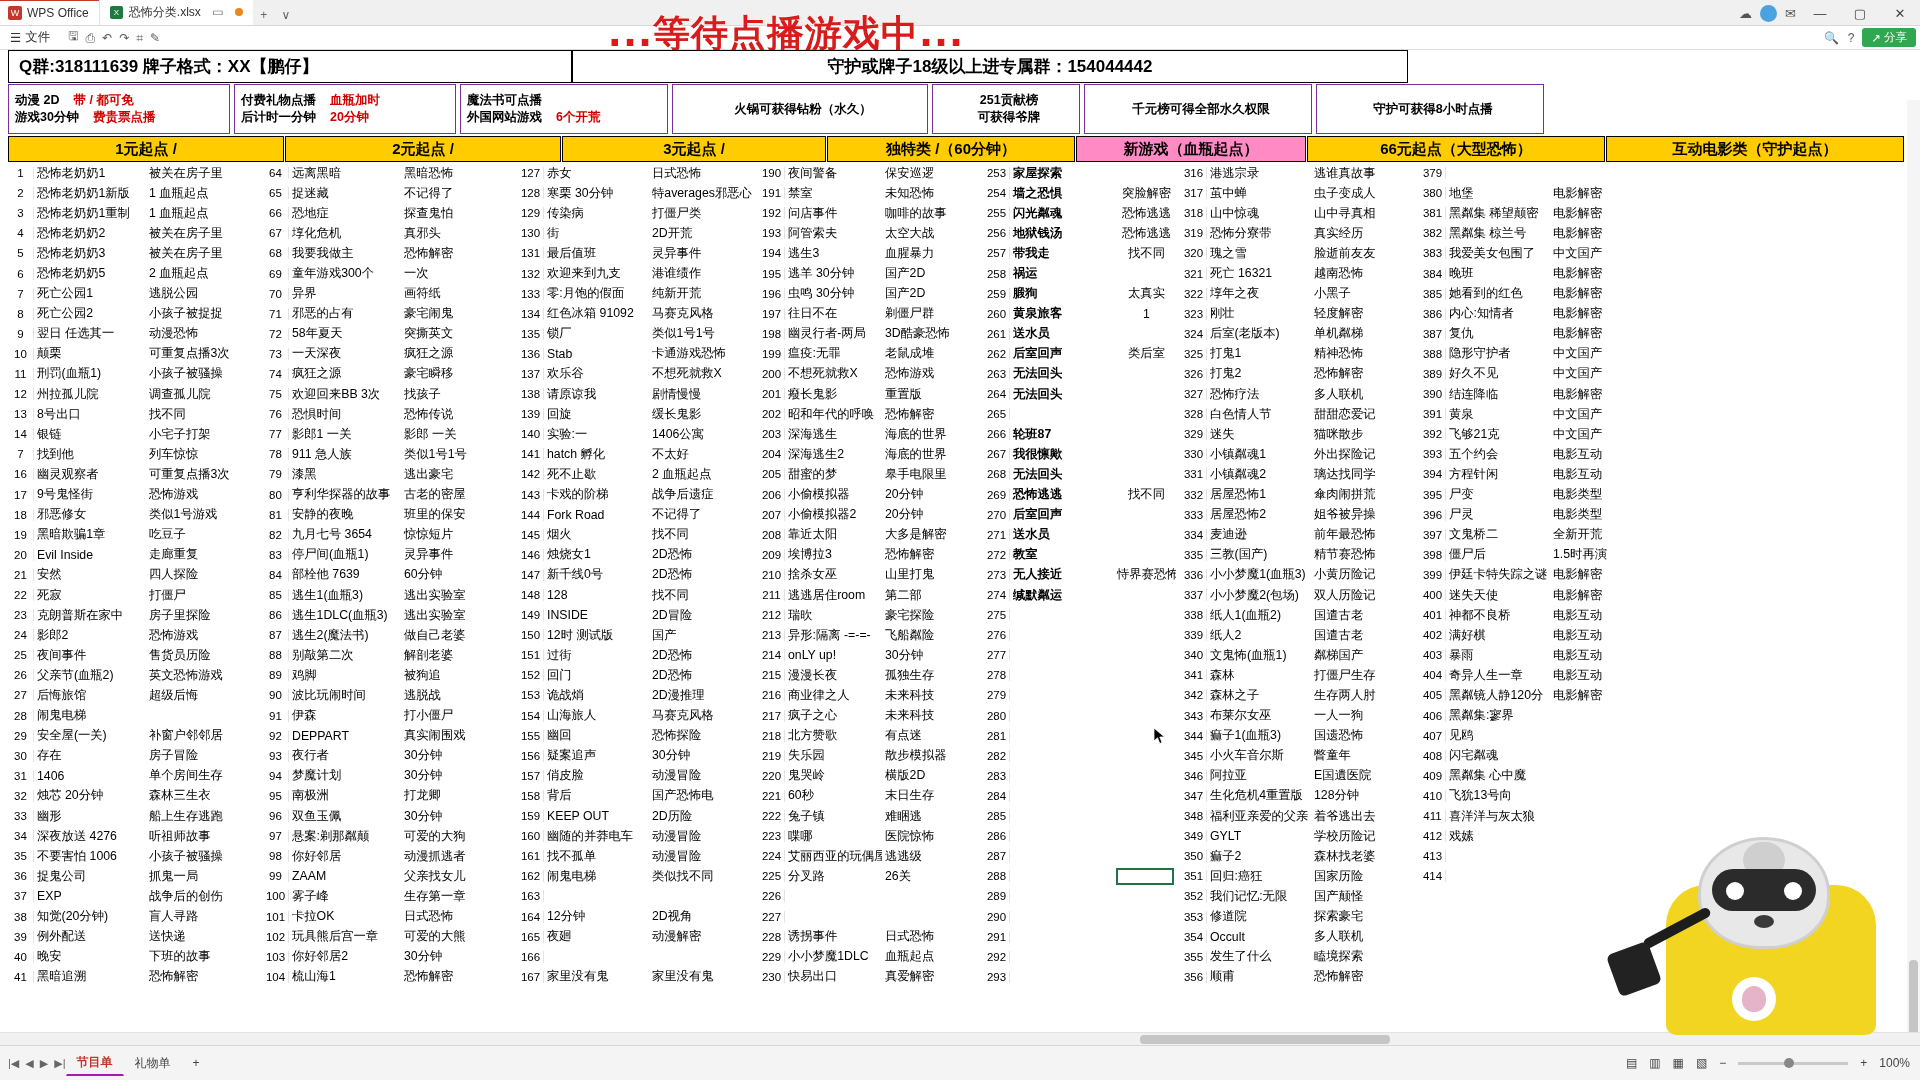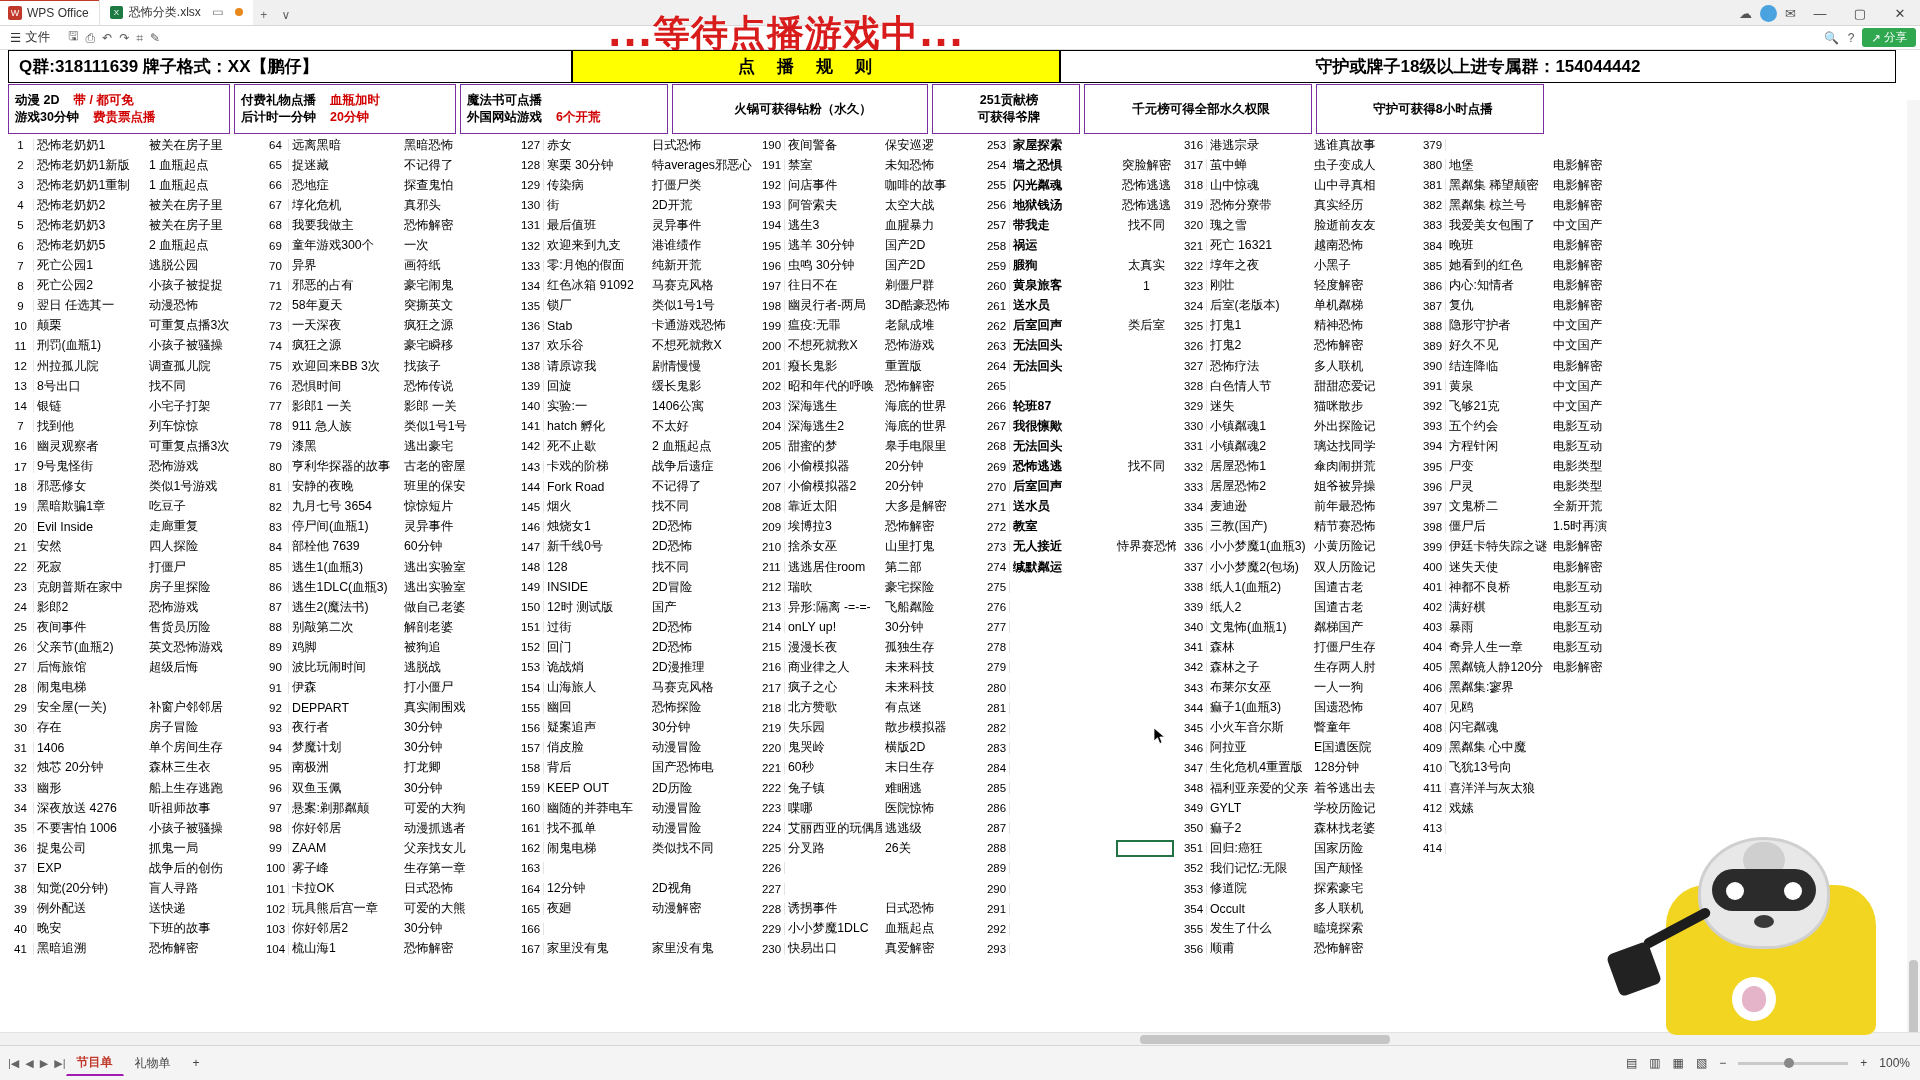--- a/index.html
+++ b/index.html
@@ -241,21 +241,20 @@
   </div>
 </div>
 
 <div id="stream-text">...等待点播游戏中...</div>
 
 <div id="sheet">
   <div id="grid">
 
     <div class="r1">
       <div class="cell c1">Q群:318111639  牌子格式：XX【鹏仔】</div>
-      <div class="cell c2">点播规则</div>
       <div class="cell c3">守护或牌子18级以上进专属群：154044442</div>
     </div>
 
     <div class="r2">
       <div class="box" style="width:222px">
         <div class="ln">
             <span class="a">动漫 2D</span>
             <span class="b">带 / 都可免</span>
           </div>
         <div class="ln">
@@ -300,20 +299,29 @@
             <span class="a">千元榜可得全部水久权限</span>
           </div>
       </div>
       <div class="box" style="width:228px; justify-content:center; align-items:center;">
         <div class="ln">
             <span class="a">守护可获得8小时点播</span>
           </div>
       </div>
     </div>
 
+    <div class="r3">
+      <div class="seg" style="width:276px">1元起点  /</div>
+      <div class="seg" style="width:276px">2元起点  /</div>
+      <div class="seg" style="width:264px">3元起点  /</div>
+      <div class="seg" style="width:248px">独特类 /（60分钟）</div>
+      <div class="seg pink" style="width:230px">新游戏（血瓶起点）</div>
+      <div class="seg" style="width:298px">66元起点（大型恐怖）</div>
+      <div class="seg" style="width:298px">互动电影类（守护起点）</div>
+    </div>
 
     <div id="data-wrap">
       <div class="colgroup g1">
           <div class="drow">
             <div class="c-num">1</div>
             <div class="c-a">恐怖老奶奶1</div>
             <div class="c-b">被关在房子里</div>
           </div>
           <div class="drow">
             <div class="c-num">2</div>

